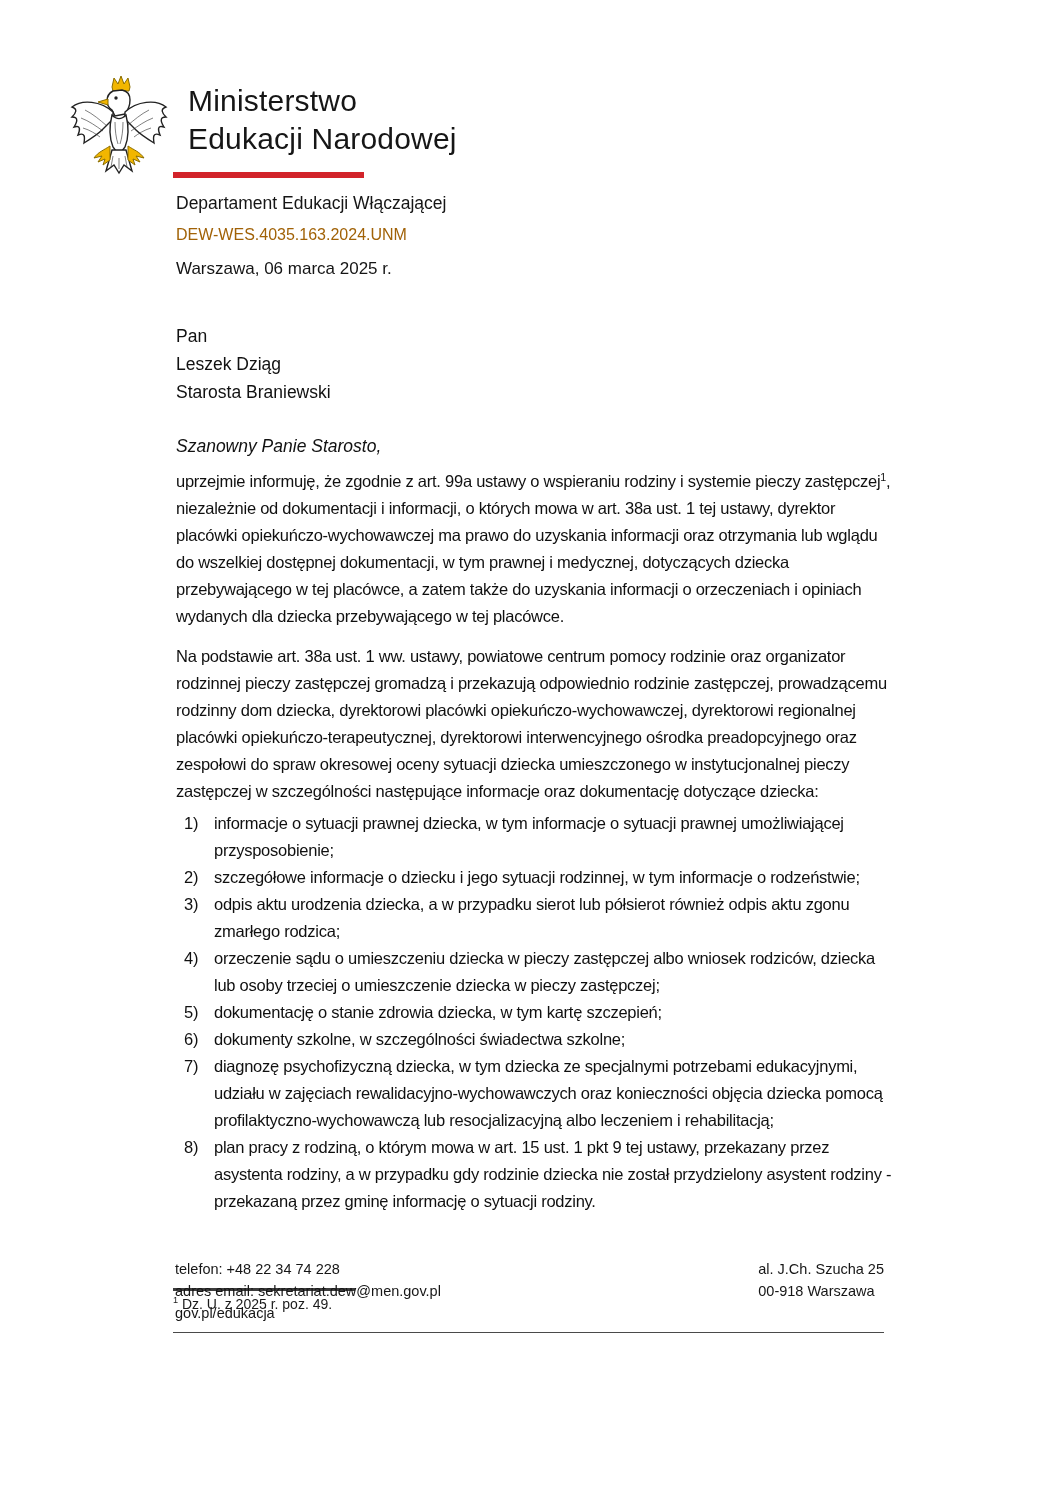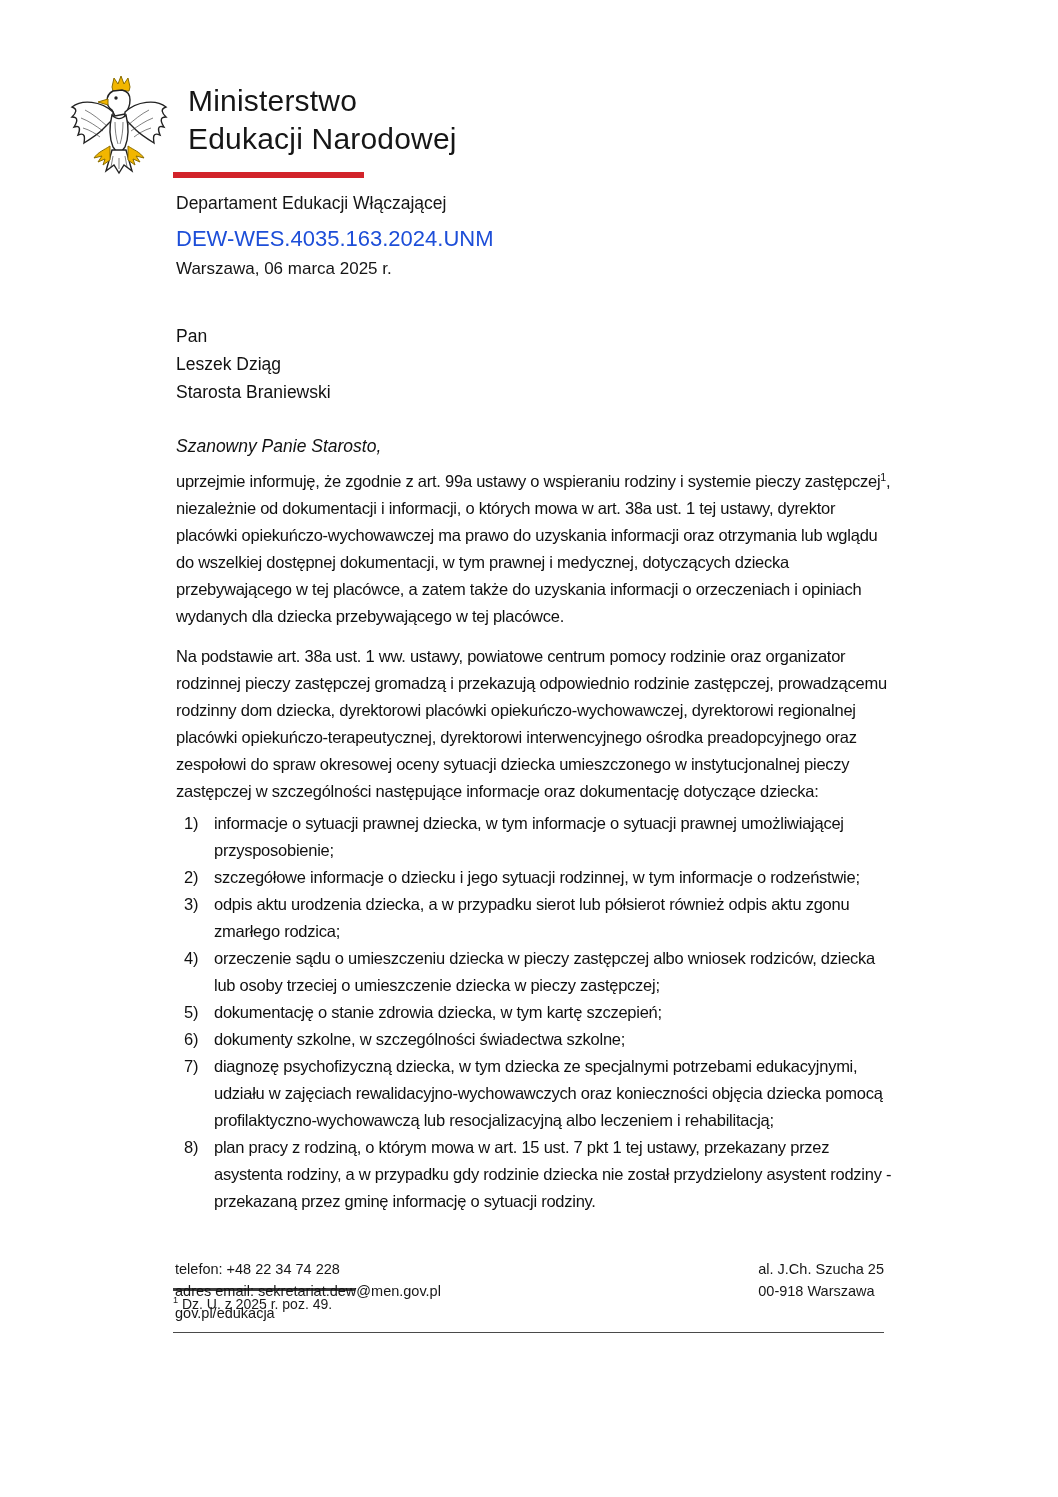--- a/index.html
+++ b/index.html
@@ -19,21 +19,21 @@
   .ministry-title {
     position: absolute; left: 188px; top: 82px;
     font-size: 30px; line-height: 38px; font-weight: 400;
     color: #161616; letter-spacing: 0.2px;
   }
   .red-rule {
     position: absolute; left: 173px; top: 172px;
     width: 191px; height: 6px; background: #d2232a;
   }
   .dept-line  { position: absolute; left: 176px; top: 193px; font-size: 17.5px; color: #151515; }
-  .ref-line   { position: absolute; left: 176px; top: 226px; font-size: 22px; color: #1d4ed8; }
+  .ref-line   { position: absolute; left: 176px; top: 226px; font-size: 16px; color: #a16207; }
   .date-line  { position: absolute; left: 176px; top: 259px; font-size: 17px;  color: #151515; }
 
   
   .recipient  { position: absolute; left: 176px; top: 322px; font-size: 17.5px; line-height: 28px; }
   .salutation { position: absolute; left: 176px; top: 436px; font-size: 17.5px; font-style: italic; }
 
   
   .letter {
     position: absolute; left: 176px; top: 468px; width: 716px;
     font-size: 16.5px; line-height: 27px; letter-spacing: -0.25px;
@@ -154,21 +154,21 @@
     <li>
       <span class="num">6)</span>
       <span>dokumenty szkolne, w szczególności świadectwa szkolne;</span>
     </li>
     <li>
       <span class="num">7)</span>
       <span>diagnozę psychofizyczną dziecka, w tym dziecka ze specjalnymi potrzebami edukacyjnymi, udziału w zajęciach rewalidacyjno-wychowawczych oraz konieczności objęcia dziecka pomocą profilaktyczno-wychowawczą lub resocjalizacyjną albo leczeniem i rehabilitacją;</span>
     </li>
     <li>
       <span class="num">8)</span>
-      <span>plan pracy z rodziną, o którym mowa w art. 15 ust. 7 pkt 1 tej ustawy, przekazany przez asystenta rodziny, a w przypadku gdy rodzinie dziecka nie został przydzielony asystent rodziny - przekazaną przez gminę informację o sytuacji rodziny.</span>
+      <span>plan pracy z rodziną, o którym mowa w art. 15 ust. 1 pkt 9 tej ustawy, przekazany przez asystenta rodziny, a w przypadku gdy rodzinie dziecka nie został przydzielony asystent rodziny - przekazaną przez gminę informację o sytuacji rodziny.</span>
     </li>
   </ol>
 </div>
 
 <div class="footnote">
   <div class="fn-rule"></div>
   <span class="fn-text"><sup>1</sup><span> Dz. U. z 2025 r. poz. 49.</span></span>
 </div>
 
 <div class="footer">

